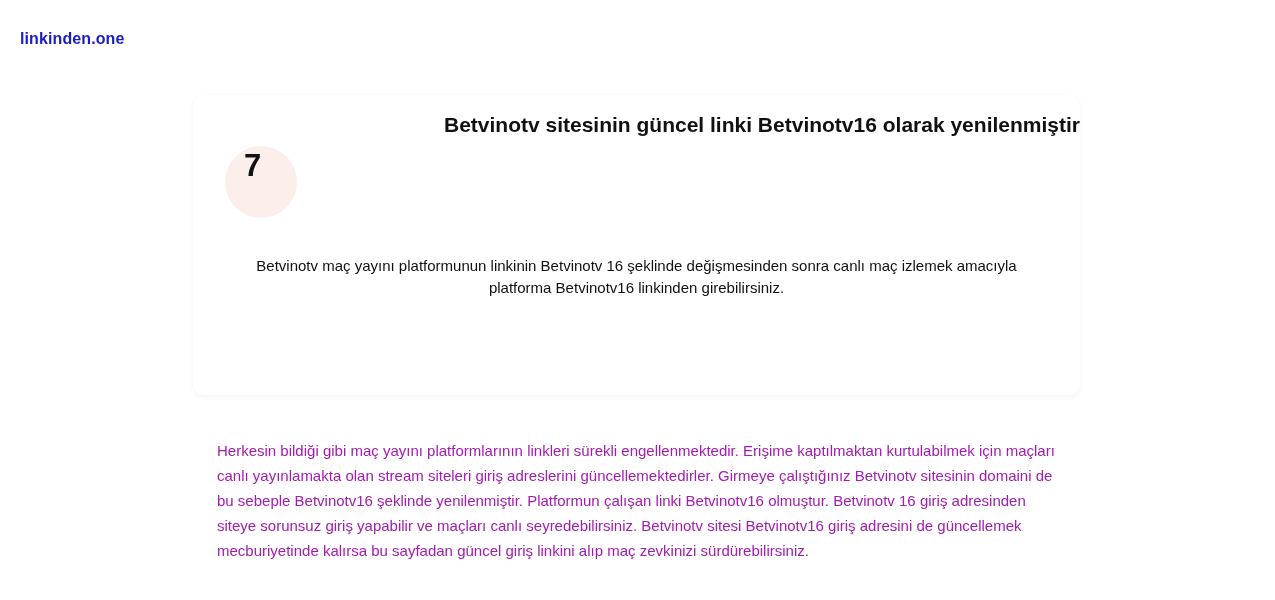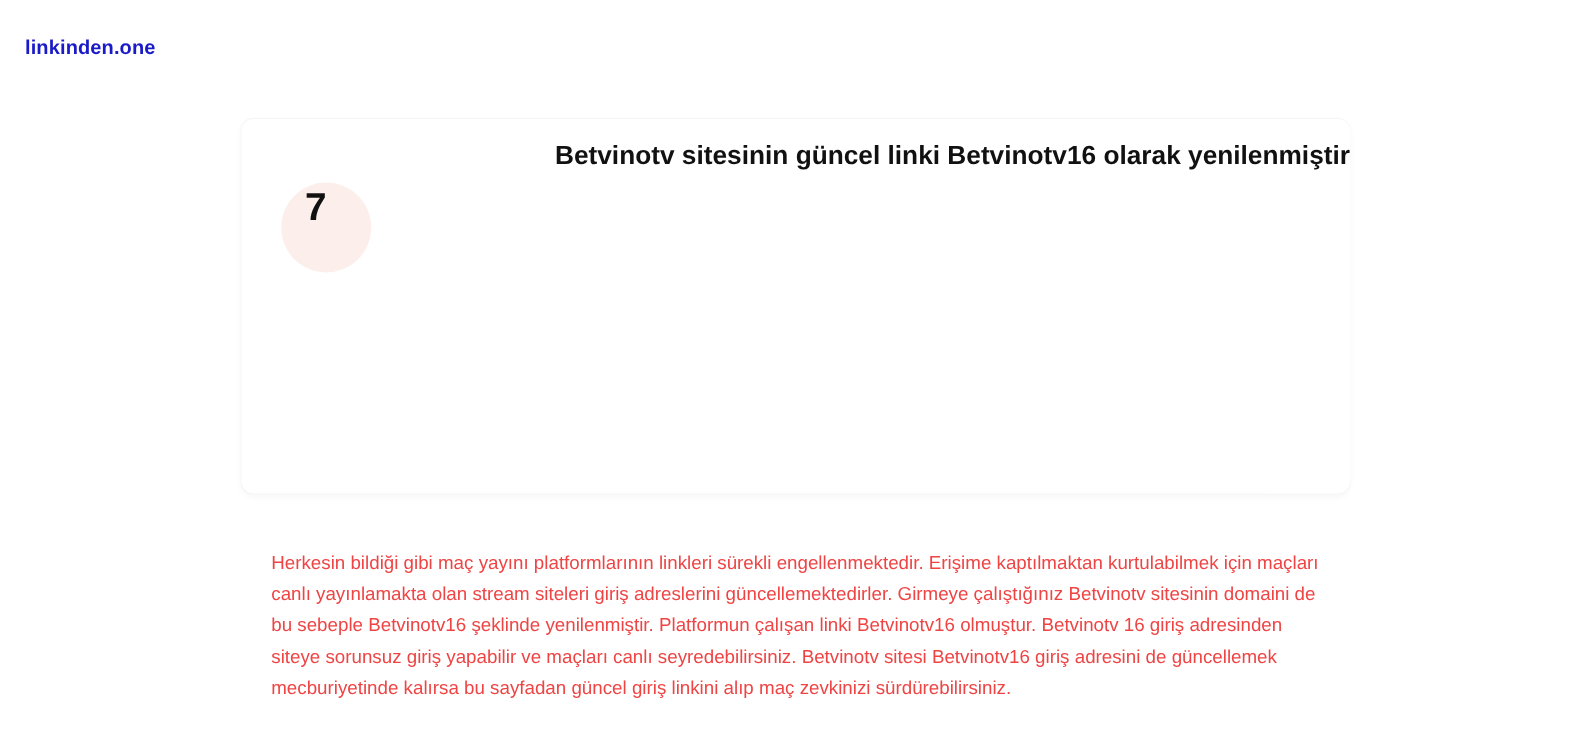--- a/index.html
+++ b/index.html
@@ -72,29 +72,30 @@
       color: #111111;
       margin: 0;
     }
     .article {
       position: absolute;
       left: 217px;
       top: 438px;
       width: 845px;
       font-size: 15px;
       line-height: 25px;
-      color: #ef4444;
+      color: #a21caf;
       margin: 0;
     }
   </style>
 </head>
 <body>
 
 <a class="logo">linkinden.one</a>
 
 <div class="card">
   <h1 class="card-title">Betvinotv sitesinin güncel linki Betvinotv16 olarak yenilenmiştir</h1>
   <div class="badge">
     <span class="badge-num">7</span>
   </div>
+  <p class="card-desc">Betvinotv maç yayını platformunun linkinin Betvinotv 16 şeklinde değişmesinden sonra canlı maç izlemek amacıyla platforma Betvinotv16 linkinden girebilirsiniz.</p>
 </div>
 
 <p class="article">Herkesin bildiği gibi maç yayını platformlarının linkleri sürekli engellenmektedir. Erişime kaptılmaktan kurtulabilmek için maçları canlı yayınlamakta olan stream siteleri giriş adreslerini güncellemektedirler. Girmeye çalıştığınız Betvinotv sitesinin domaini de bu sebeple Betvinotv16 şeklinde yenilenmiştir. Platformun çalışan linki Betvinotv16 olmuştur. Betvinotv 16 giriş adresinden siteye sorunsuz giriş yapabilir ve maçları canlı seyredebilirsiniz. Betvinotv sitesi Betvinotv16 giriş adresini de güncellemek mecburiyetinde kalırsa bu sayfadan güncel giriş linkini alıp maç zevkinizi sürdürebilirsiniz.</p>
 
 </body></html>

